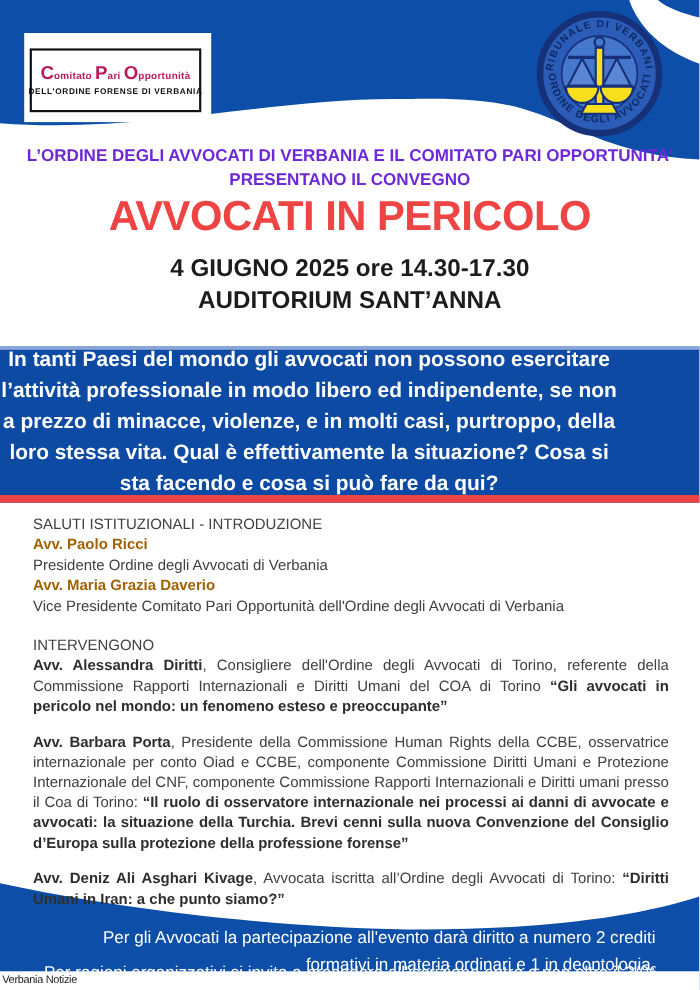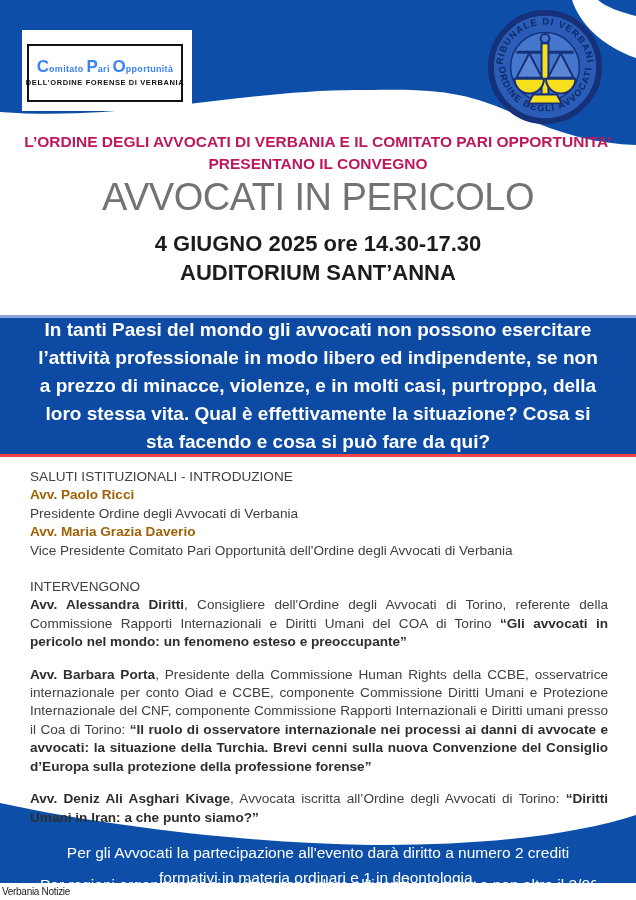--- a/index.html
+++ b/index.html
@@ -18,68 +18,68 @@
   
   .cpo-box{
     left:22px; top:30px; width:170px; height:81px; background:#ffffff;
     box-sizing:border-box; padding:14px 9px 9px 5px;
   }
   .cpo-border{
     border:2.5px solid #111; width:100%; height:100%; box-sizing:border-box;
     display:flex; flex-direction:column; align-items:center; justify-content:center;
     gap:2px; background:#fff;
   }
-  .cpo-line1{color:#3b82f6; font-weight:bold; white-space:nowrap; line-height:14px;}
+  .cpo-line1{color:#be185d; font-weight:bold; white-space:nowrap; line-height:14px;}
   .cpo-line1 .big{font-size:17px;}
   .cpo-line1 .small{font-size:9px; letter-spacing:.3px;}
   .cpo-line2{color:#111; font-weight:bold; font-size:7.5px; letter-spacing:.6px; white-space:nowrap;}
 
   
   .badge{left:485px; top:8px; width:120px; height:118px;}
 
   
   .presenter{
     left:18px; top:131px; width:600px; text-align:center;
-    color:#be185d; font-weight:bold; font-size:15.5px; line-height:22px;
+    color:#6d28d9; font-weight:bold; font-size:15.5px; line-height:22px;
   }
   .title{
     left:0; top:176px; width:636px; text-align:center;
-    color:#737373; font-weight:400; font-size:38px; letter-spacing:-.5px;
+    color:#ef4444; font-weight:700; font-size:38px; letter-spacing:-.5px;
   }
   .dateblock{
     left:0; top:229px; width:636px; text-align:center;
     color:#1c1c1c; font-weight:bold; font-size:22px; line-height:29px;
   }
 
   
   .intro-banner{
     left:0; top:315px; width:636px; height:142px; box-sizing:border-box;
     background:#0d4aa4;
-    border-top:3px solid #8aa6da; border-bottom:3px solid #ef4444;
-    display:flex; align-items:center; justify-content:center;
+    border-top:3px solid #8aa6da; border-bottom:7px solid #ef4444;
+    display:flex; align-items:center; justify-content:flex-start;
   }
   .intro-banner .txt{
     width:562px; text-align:center; color:#ffffff; font-weight:bold;
     font-size:19px; line-height:28px;
   }
 
   
   .program{
     left:30px; top:468px; width:578px;
     color:#404040; font-size:13.6px; line-height:18.4px;
   }
   .program .head{margin:0 0 0 0;}
   .program .name{font-weight:bold; color:#a16207;}
   .program .talk{ text-align:justify; margin-top:14px;}
   .program .gap{height:18px;}
   .bold{font-weight:bold; color:#2e2e2e;}
 
   
   .credits{
-    left:40px; top:840px; width:556px; text-align:center;
+    left:40px; top:840px; width:556px; text-align:right;
     color:#ffffff; font-size:15.5px; line-height:25px;
   }
   .partial-line{
     left:40px; top:876px; width:556px; text-align:center;
     color:#ffffff; font-size:15.5px; white-space:nowrap; overflow:hidden;
   }
 
   
   .footer-strip{
     left:0; top:883px; width:636px; height:17px; background:#ffffff;

